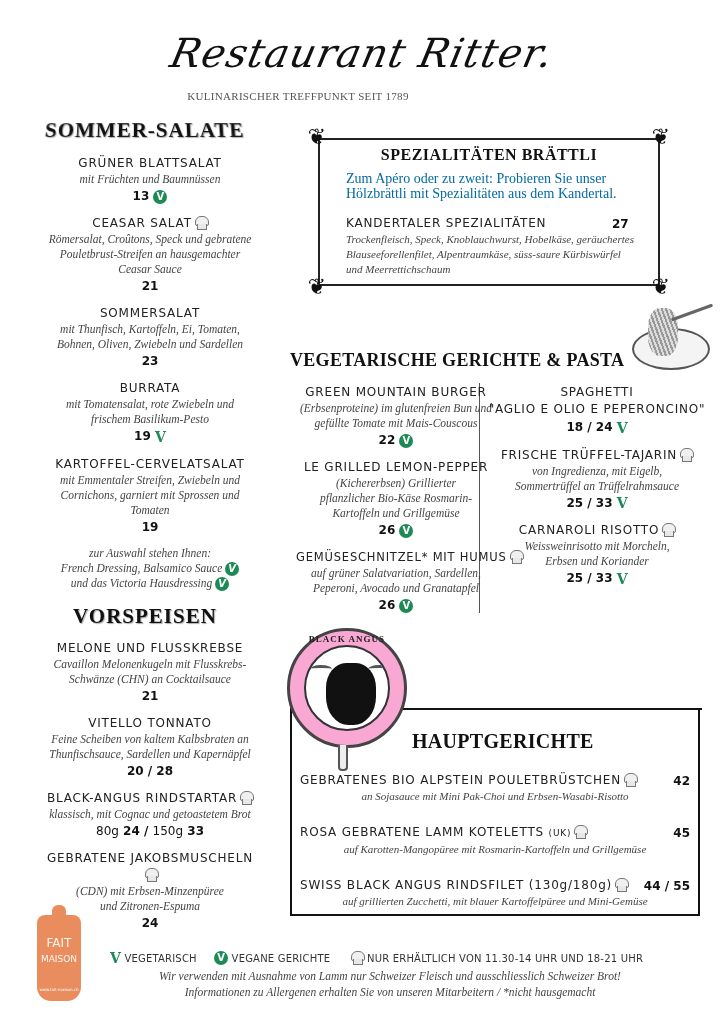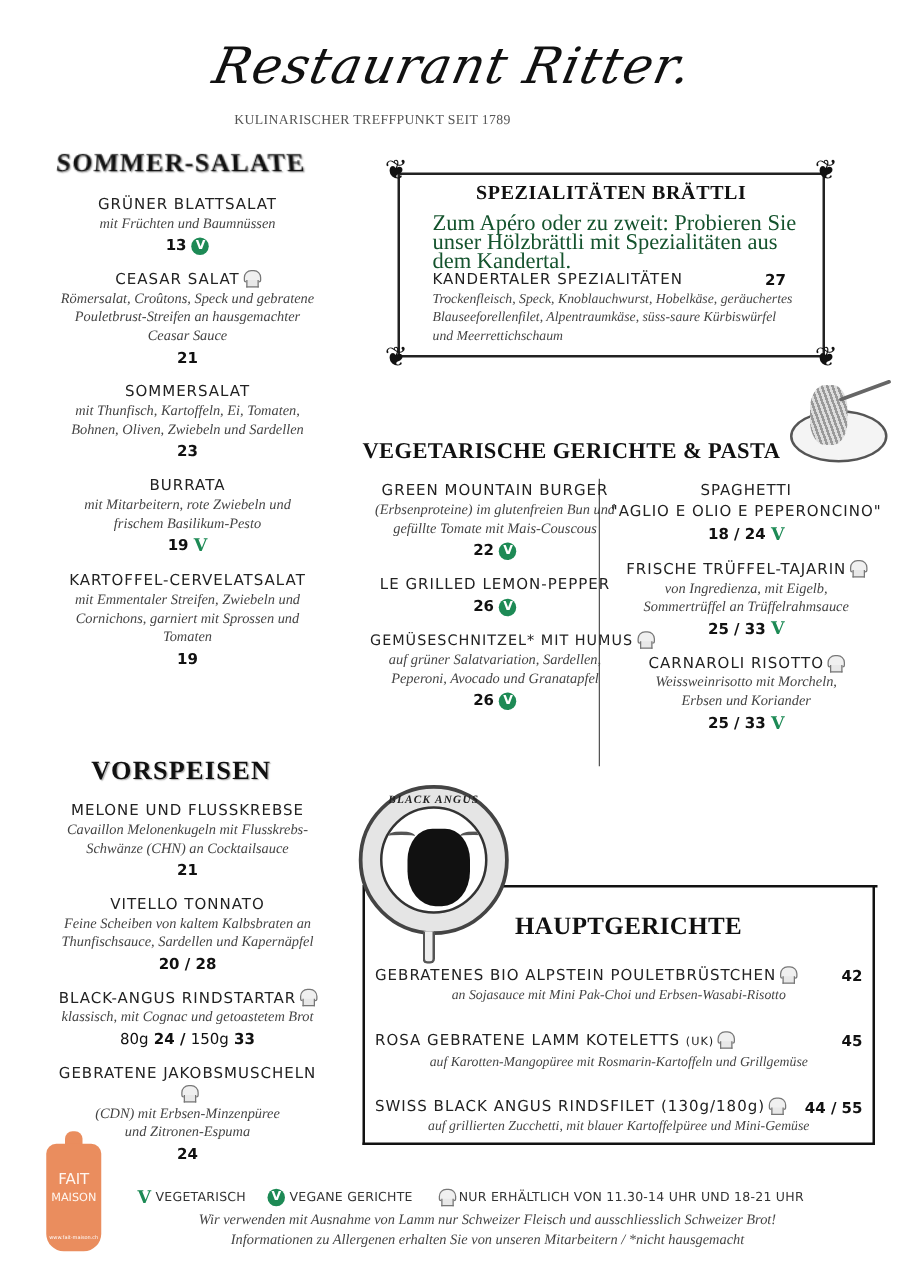--- a/index.html
+++ b/index.html
@@ -27,39 +27,39 @@
   .vegan { display: inline-block; width: 14px; height: 14px; border-radius: 50%; background: #1d8a55; color: #fff; font-size: 10px; line-height: 14px; text-align: center; vertical-align: middle; font-family: "DejaVu Sans", sans-serif; font-weight: bold; }
   .veg { display: inline-block; color: #1d8a55; font-size: 14px; font-weight: bold; vertical-align: middle; font-family: "DejaVu Serif", serif; }
   .chef { display: inline-block; width: 14px; height: 15px; position: relative; vertical-align: middle; margin-left: 2px; }
   .chef::before { content: ""; position: absolute; left: 1px; top: 0; width: 12px; height: 8px; border: 1px solid #777; border-radius: 6px 6px 2px 2px; background: #f0f0f0; }
   .chef::after { content: ""; position: absolute; left: 3px; top: 8px; width: 8px; height: 5px; border: 1px solid #777; border-top: none; background: #e8e8e8; }
 
   
   .spez-box { left: 318px; top: 138px; width: 342px; height: 148px; border: 2px solid #222; border-radius: 2px; }
   .corner { position: absolute; width: 22px; height: 22px; font-size: 22px; color: #111; line-height: 22px; text-align: center; font-family: "DejaVu Sans", sans-serif; }
   .spez-title { left: 318px; width: 342px; top: 146px; text-align: center; font-size: 16px; letter-spacing: 0.5px; font-weight: bold; color: #111; }
-  .spez-intro { left: 346px; width: 300px; top: 171px; font-size: 18px; color: #14532d; line-height: 15px; }
+  .spez-intro { left: 346px; width: 300px; top: 171px; font-size: 14px; color: #0369a1; line-height: 15px; }
   .spez-item { left: 346px; width: 290px; top: 215px; }
   .spez-price { left: 612px; top: 215px; }
 
   
   .veg-title { left: 290px; top: 350px; font-size: 18px; font-weight: bold; letter-spacing: 0.3px; color: #111; }
   .veg-divider { left: 479px; top: 383px; width: 1px; height: 230px; background: #555; }
 
   
   .haupt-box { left: 290px; top: 708px; width: 410px; height: 208px; border: 2px solid #111; border-top: none; border-left: 2px solid #111; }
   .haupt-topline { left: 395px; top: 708px; width: 307px; height: 2px; background: #111; }
   .haupt-title { left: 412px; top: 730px; font-size: 20px; font-weight: bold; letter-spacing: 0.3px; color: #111; }
   .haupt-row { left: 300px; width: 390px; }
   .haupt-row .iname { text-align: left; }
   .haupt-row .idesc { text-align: center; font-size: 11px; }
   .haupt-price { position: absolute; right: 0; top: 0; }
 
   
-  .emblem { left: 287px; top: 628px; width: 120px; height: 120px; border-radius: 50%; border: 3px solid #444; background: #e5e5e5; font-style: italic; }
+  .emblem { left: 287px; top: 628px; width: 120px; height: 120px; border-radius: 50%; border: 3px solid #444; background: #f9a8d4; }
   .emblem-inner { position: absolute; left: 14px; top: 14px; width: 86px; height: 86px; border-radius: 50%; background: #fff; border: 2px solid #333; overflow: hidden; }
   .bull { position: absolute; left: 20px; top: 16px; width: 50px; height: 62px; background: #111; border-radius: 40% 40% 45% 45%; }
   .horn-l { position: absolute; left: 4px; top: 18px; width: 22px; height: 8px; border-top: 3px solid #555; border-radius: 50%; }
   .horn-r { position: absolute; left: 62px; top: 18px; width: 22px; height: 8px; border-top: 3px solid #555; border-radius: 50%; }
   .emblem-text { position: absolute; left: 0; width: 114px; top: 3px; text-align: center; font-size: 9px; font-weight: bold; letter-spacing: 1px; color: #222; }
   .emblem-tail { left: 338px; top: 745px; width: 10px; height: 26px; border: 2px solid #555; border-top: none; border-radius: 0 0 4px 4px; background: #eee; }
 
   
   .plate { left: 632px; top: 328px; width: 78px; height: 42px; border: 2px solid #555; border-radius: 50%; background: #f4f4f4; }
   .pasta { left: 648px; top: 308px; width: 30px; height: 48px; border-radius: 40%; background: repeating-linear-gradient(70deg, #999 0 2px, #ddd 2px 4px); }
@@ -99,27 +99,32 @@
     <div class="idesc" style="padding:0 6px;">Römersalat, Croûtons, Speck und gebratene Pouletbrust-Streifen an hausgemachter Ceasar Sauce</div>
     <div class="iprice">21</div>
   </div>
   <div class="item">
     <div class="iname">SOMMERSALAT</div>
     <div class="idesc">mit Thunfisch, Kartoffeln, Ei, Tomaten, Bohnen, Oliven, Zwiebeln und Sardellen</div>
     <div class="iprice">23</div>
   </div>
   <div class="item">
     <div class="iname">BURRATA</div>
-    <div class="idesc" style="padding:0 22px;">mit Mitarbeitern, rote Zwiebeln und frischem Basilikum-Pesto</div>
+    <div class="idesc" style="padding:0 22px;">mit Tomatensalat, rote Zwiebeln und frischem Basilikum-Pesto</div>
     <div class="iprice"><span>19</span> <span class="veg">V</span></div>
   </div>
   <div class="item">
     <div class="iname">KARTOFFEL-CERVELATSALAT</div>
     <div class="idesc">mit Emmentaler Streifen, Zwiebeln und Cornichons, garniert mit Sprossen und Tomaten</div>
     <div class="iprice">19</div>
+  </div>
+  <div class="item">
+    <div class="idesc">zur Auswahl stehen Ihnen:</div>
+    <div class="idesc"><span>French Dressing, Balsamico Sauce</span> <span class="vegan">V</span></div>
+    <div class="idesc"><span>und das Victoria Hausdressing</span> <span class="vegan">V</span></div>
   </div>
 </div>
 
 <div class="abs arch" style="left:60px; top:604px; width:170px;">
   <span>VORSPEISEN</span>
 </div>
 <div class="abs col" style="left:40px; top:640px; width:220px;">
   <div class="item">
     <div class="iname">MELONE UND FLUSSKREBSE</div>
     <div class="idesc">Cavaillon Melonenkugeln mit Flusskrebs-Schwänze (CHN) an Cocktailsauce</div>
@@ -169,20 +174,21 @@
 <div class="abs veg-divider"></div>
 
 <div class="abs col" style="left:276px; top:384px; width:200px;margin-left:20px;">
   <div class="item">
     <div class="iname">GREEN MOUNTAIN BURGER</div>
     <div class="idesc">(Erbsenproteine) im glutenfreien Bun und gefüllte Tomate mit Mais-Couscous</div>
     <div class="iprice"><span>22</span> <span class="vegan">V</span></div>
   </div>
   <div class="item">
     <div class="iname">LE GRILLED LEMON-PEPPER</div>
+    <div class="idesc" style="padding:0 14px;">(Kichererbsen) Grillierter pflanzlicher Bio-Käse Rosmarin-Kartoffeln und Grillgemüse</div>
     <div class="iprice"><span>26</span> <span class="vegan">V</span></div>
   </div>
   <div class="item">
     <div class="iname" style="font-size:11.5px; white-space:nowrap;"><span>GEMÜSESCHNITZEL* MIT HUMUS</span><span class="chef"></span></div>
     <div class="idesc">auf grüner Salatvariation, Sardellen, Peperoni, Avocado und Granatapfel</div>
     <div class="iprice"><span>26</span> <span class="vegan">V</span></div>
   </div>
 </div>
 
 <div class="abs col" style="left:482px; top:384px; width:230px;">

